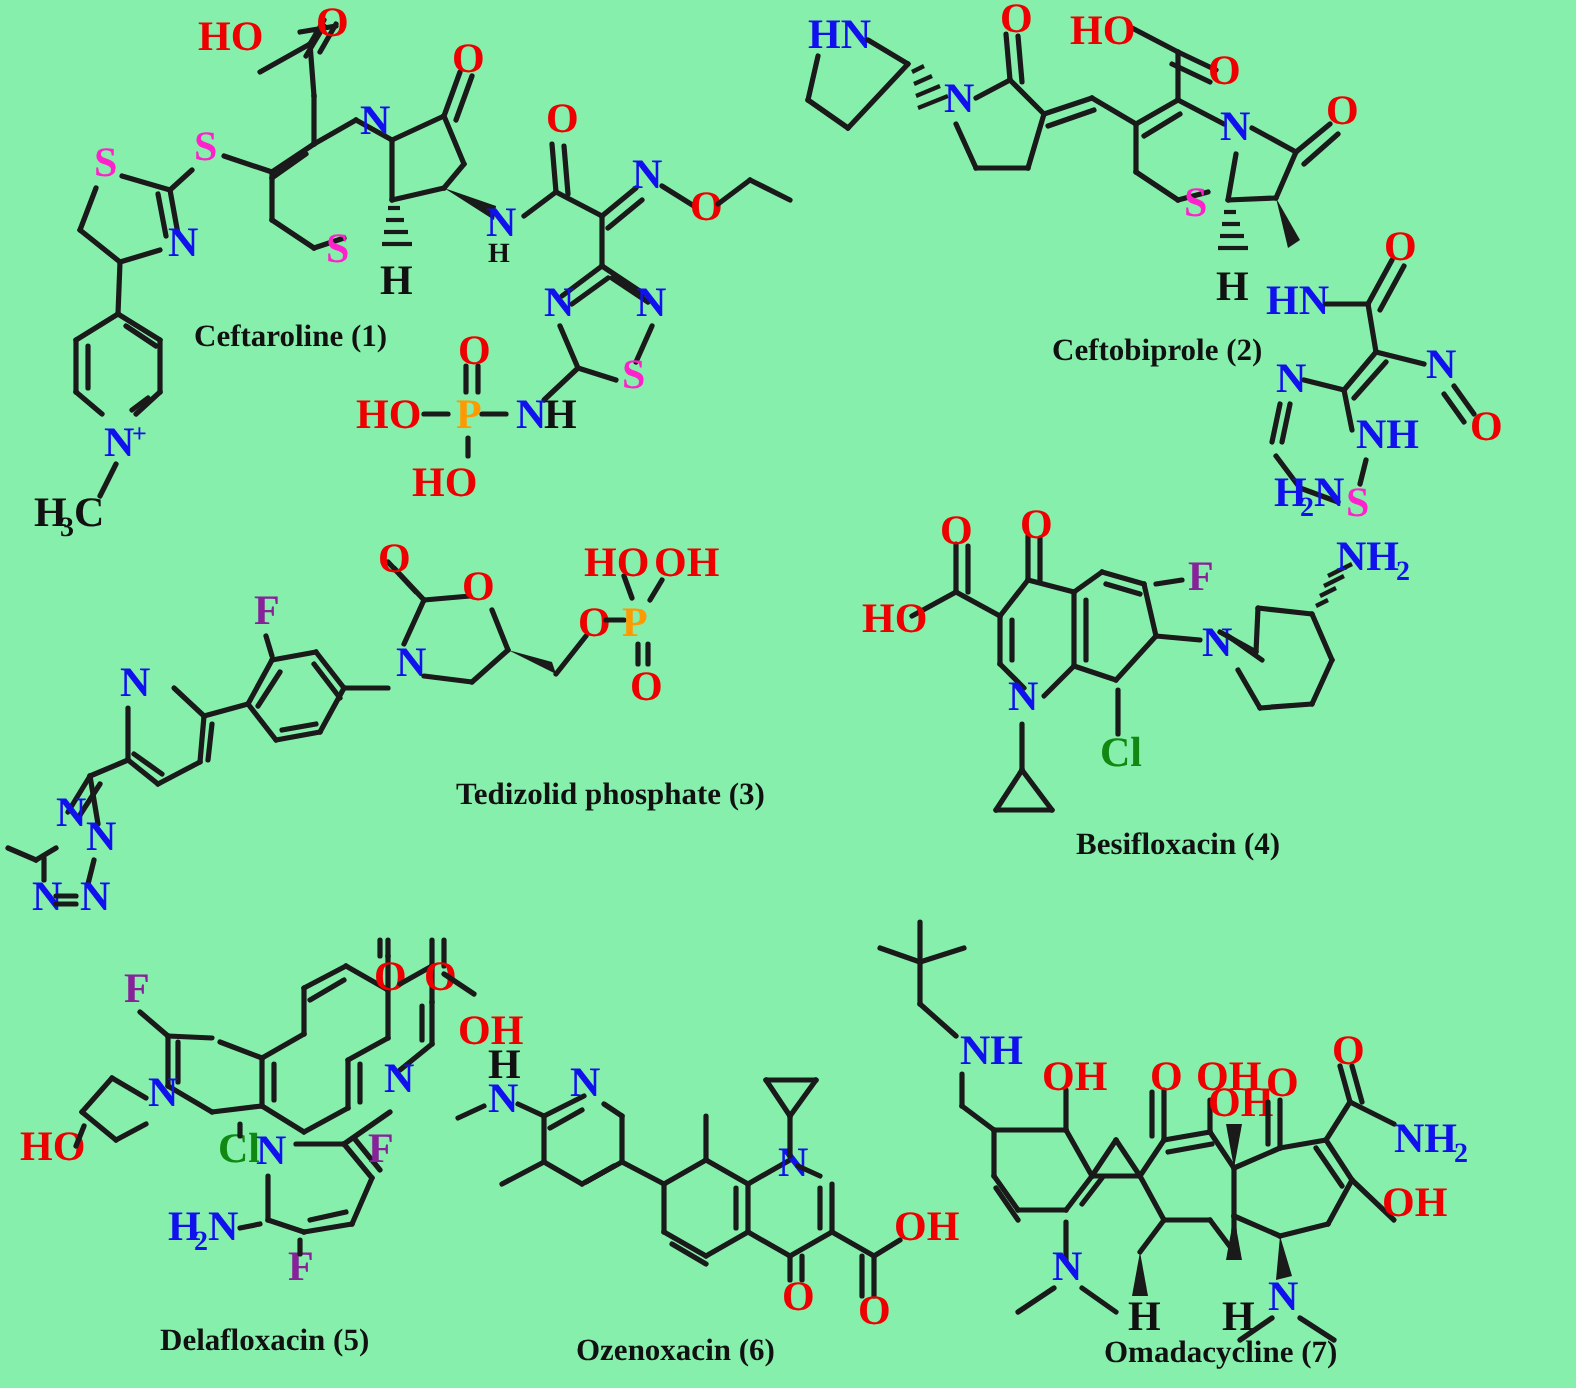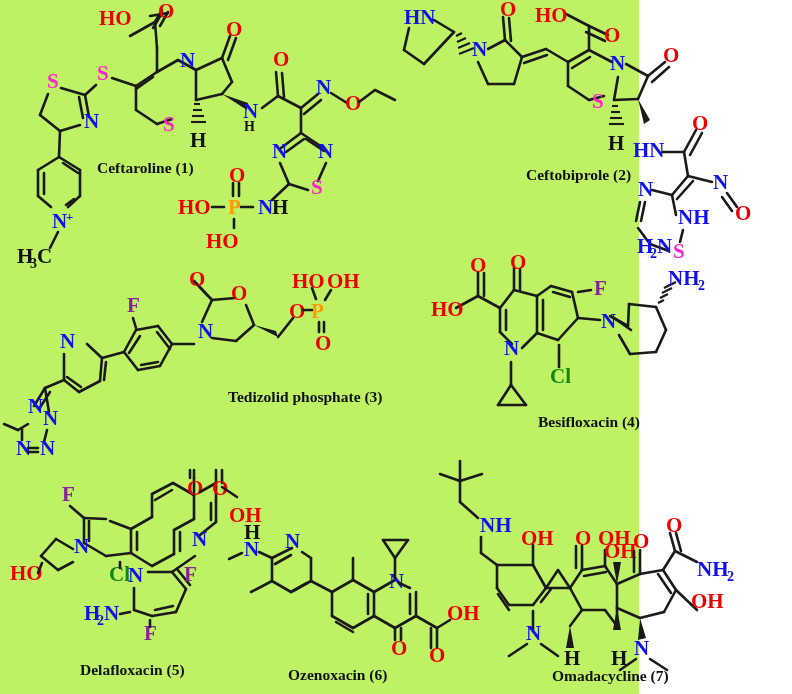--- a/index.html
+++ b/index.html
@@ -4,21 +4,21 @@
 <title>Antibiotic structures figure</title>
 <style>
   html,body{margin:0;padding:0;background:#ffffff;}
   body{
     width:792px;height:694px;
     font-family:"Liberation Serif", serif;
     background:#ffffff;
     overflow:hidden;
     position:relative;
   }
-  #figure{position:relative;width:639px;height:694px;background:#bef264;}
+  #figure{position:relative;width:788px;height:694px;background:#86efac;}
   svg{display:block;}
   .bond{stroke:#1a1a1a;stroke-width:2.6;fill:none;stroke-linecap:round;stroke-linejoin:round;}
   .wedge{fill:#1a1a1a;stroke:none;}
   .hash{stroke:#1a1a1a;stroke-width:2.1;stroke-linecap:butt;}
   text{font-family:"Liberation Serif", serif;font-weight:bold;}
   .atom{font-size:21px;font-weight:bold;}
   .sub{font-size:14px;font-weight:bold;}
   .sup{font-size:13px;font-weight:bold;}
   .cap{font-size:15.5px;font-weight:bold;fill:#111111;}
   .O{fill:#ee0000;}

